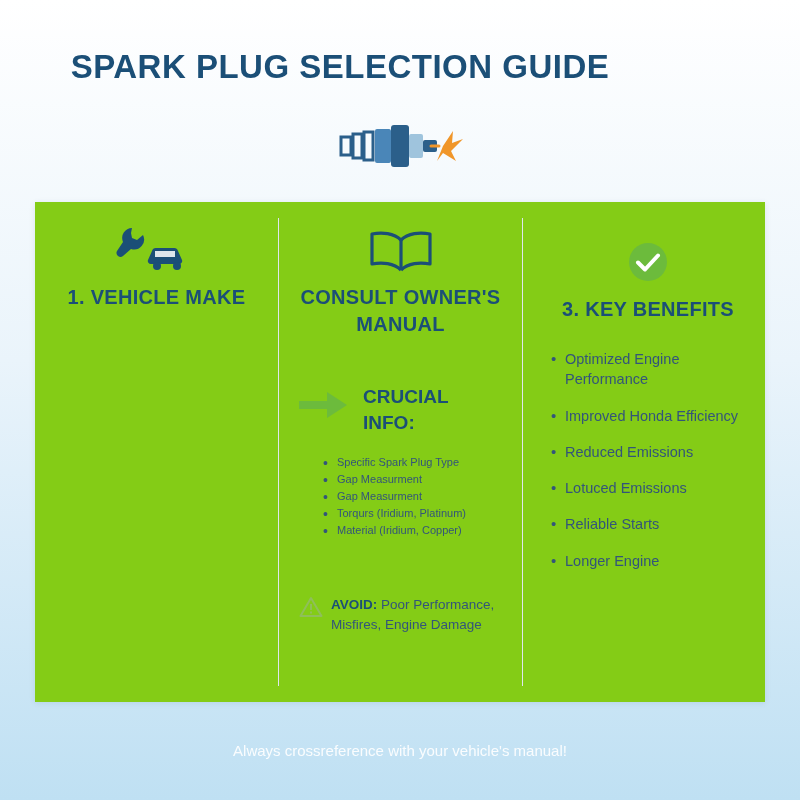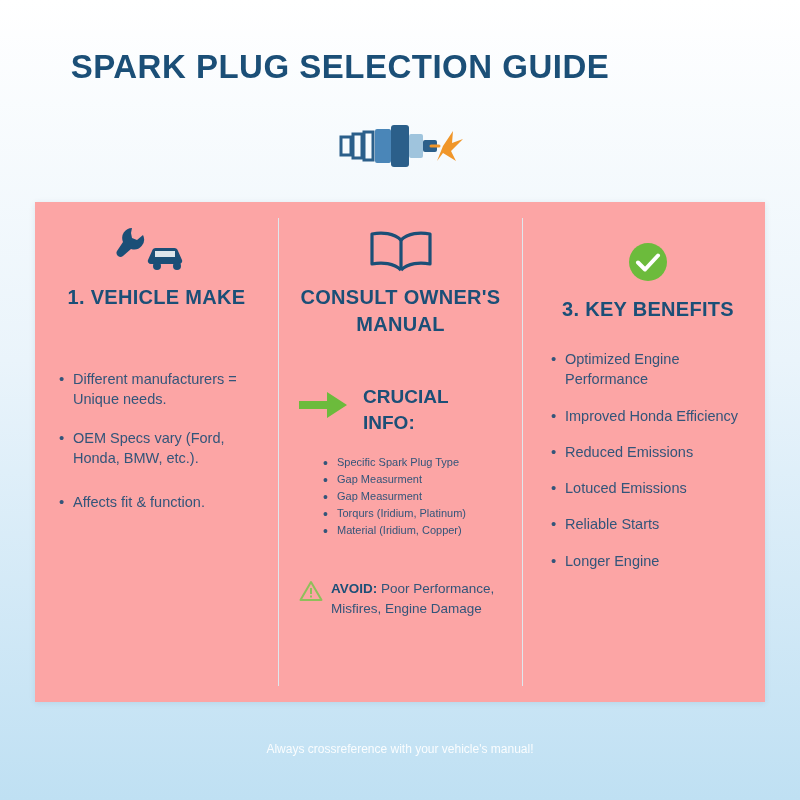--- a/index.html
+++ b/index.html
@@ -44,21 +44,21 @@
     text-align: center;
   }
 
   
   .card {
     position: absolute;
     left: 35px;
     top: 202px;
     width: 730px;
     height: 500px;
-    background: #fca5a5;
+    background: #84cc16;
     box-shadow: 0 1px 6px rgba(30, 70, 110, 0.10);
   }
   .divider {
     position: absolute;
     top: 16px;
     width: 1px;
     height: 468px;
     background: #dfe7ee;
   }
   .divider.d1 { left: 243px; }
@@ -151,21 +151,21 @@
   }
   ul.sublist li:before {
     content: "\2022";
     position: absolute;
     left: 0;
     top: -1px;
     color: #33557a;
     font-size: 14px;
   }
   .avoid-box {
-    margin-top: 40px;
+    margin-top: 56px;
     position: relative;
     padding-left: 34px;
   }
   .warn-icon {
     position: absolute;
     left: 2px;
     top: 1px;
   }
   .avoid-text {
     font-size: 13.5px;
@@ -184,21 +184,21 @@
     font-size: 14.5px;
   }
 
   
   .footer {
     position: absolute;
     top: 742px;
     left: 0;
     width: 800px;
     text-align: center;
-    font-size: 12px;
+    font-size: 15px;
     color: #ffffff;
     opacity: 0.92;
   }
 </style>
 </head>
 <body>
 
 <div class="page">
 
   <div class="title">Spark Plug Selection Guide</div>
@@ -239,25 +239,20 @@
 
           <g fill="#1b4f77">
             <path d="M34 34 l4 -9 a4 4 0 0 1 4 -3 h18 a4 4 0 0 1 4 3 l4 9 a3 3 0 0 1 -3 4 h-28 a3 3 0 0 1 -3 -4 z"></path>
             <circle cx="43" cy="40" r="4"></circle>
             <circle cx="63" cy="40" r="4"></circle>
           </g>
           <rect x="41" y="25" width="20" height="6" fill="#ffffff" opacity="0.85"></rect>
         </svg>
       </div>
       <div class="col-head">1. Vehicle Make</div>
-      <ul class="bullets">
-        <li>Different manufacturers = Unique needs.</li>
-        <li>OEM Specs vary (Ford, Honda, BMW, etc.).</li>
-        <li class="gap">Affects fit &amp; function.</li>
-      </ul>
     </div>
 
     <div class="col col2">
       <div class="col-icon">
         <svg width="74" height="52" viewBox="0 0 74 52" xmlns="http://www.w3.org/2000/svg">
           <g fill="none" stroke="#1b4f77" stroke-width="3.2" stroke-linejoin="round">
             <path d="M37 14 C30 7 18 6 8 8 v30 c10 -2 22 -1 29 6"></path>
             <path d="M37 14 C44 7 56 6 66 8 v30 c-10 -2 -22 -1 -29 6"></path>
             <line x1="37" y1="14" x2="37" y2="44"></line>
           </g>

